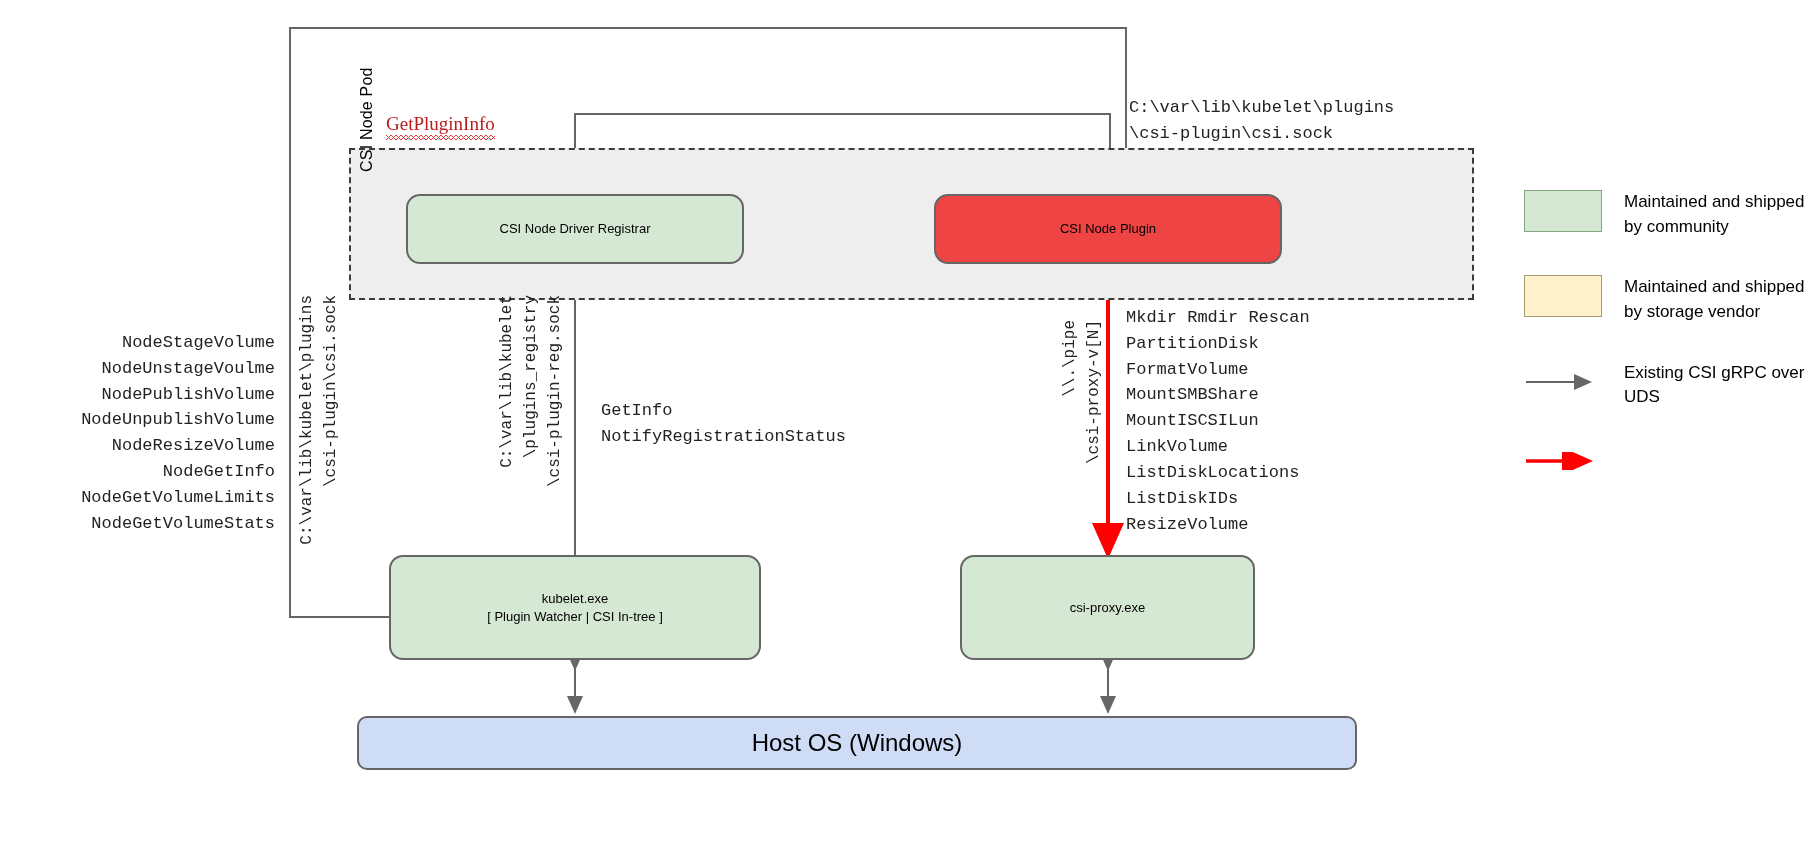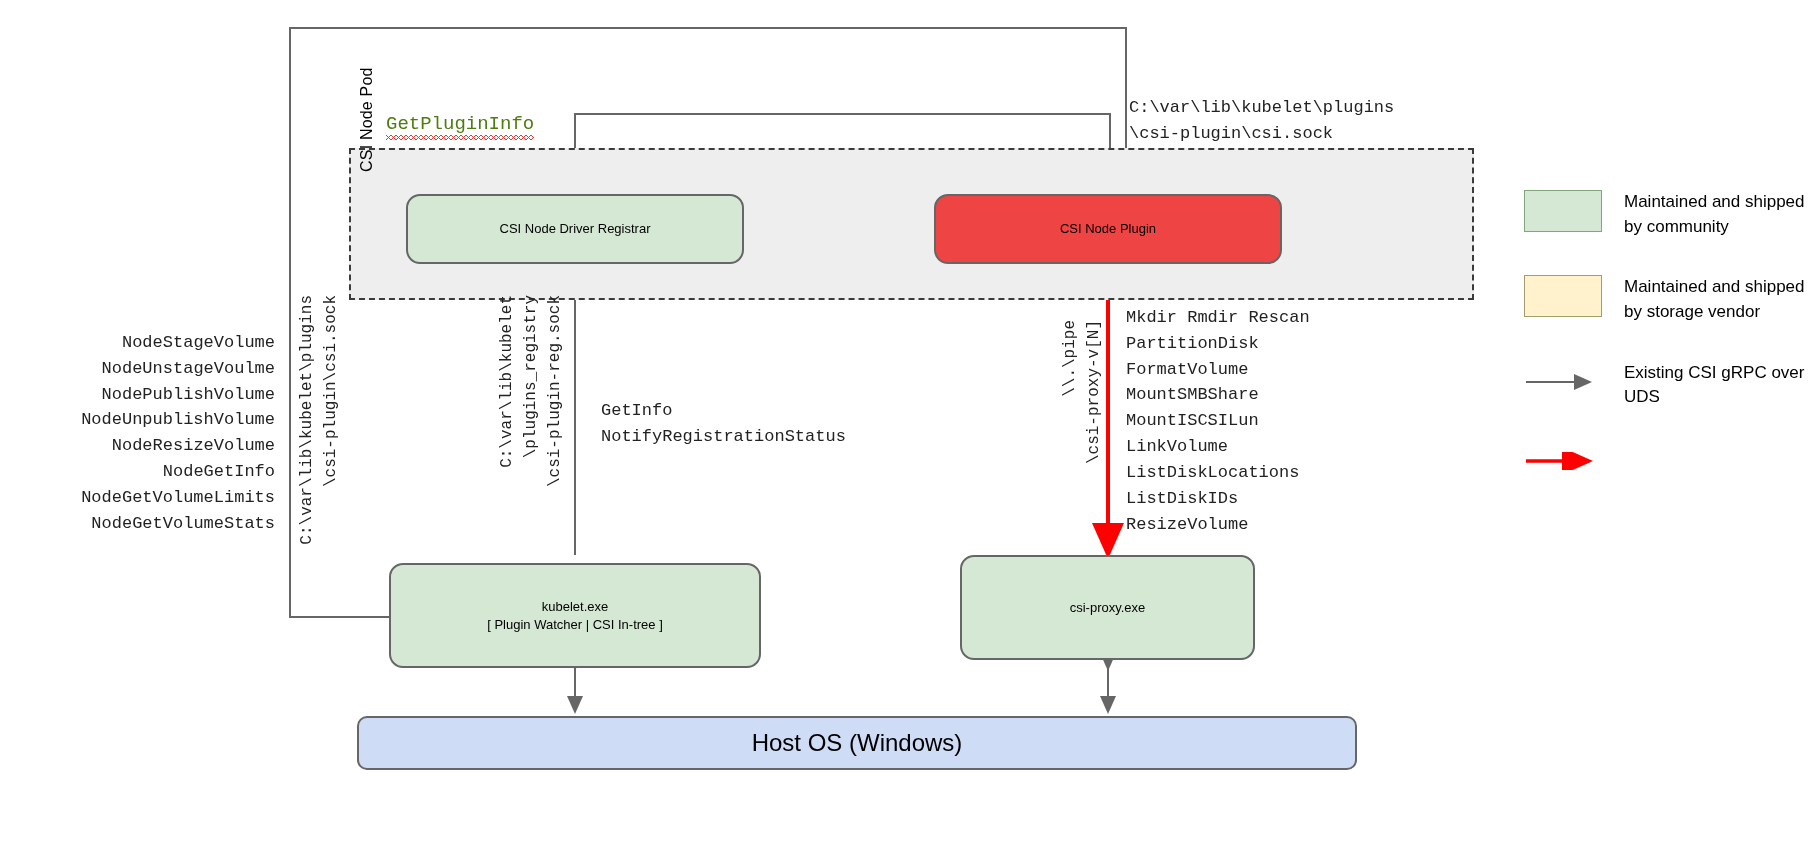--- a/index.html
+++ b/index.html
@@ -50,39 +50,39 @@
     color: #000;
     font-size: 13px;
     line-height: 1.35;
   }
   .green { background: #d5e8d4; }
   .yellow { background: #ef4444; }
   .blue { background: #cfdcf5; }
 
   #registrar-box { left: 406px; top: 194px; width: 338px; height: 70px; }
   #plugin-box    { left: 934px; top: 194px; width: 348px; height: 70px; }
-  #kubelet-box   { left: 389px; top: 555px; width: 372px; height: 105px; margin-top: 8px; }
+  #kubelet-box   { left: 389px; top: 555px; width: 372px; height: 105px; }
   #proxy-box     { left: 960px; top: 555px; width: 295px; height: 105px; }
   #hostos-box    { left: 357px; top: 716px; width: 1000px; height: 54px; border-radius: 10px; font-size: 24px; }
 
   
   .mono {
     font-family: "Liberation Mono", "DejaVu Sans Mono", monospace;
     font-size: 17px;
     color: #222;
     white-space: pre;
     line-height: 1.52;
     position: absolute;
   }
   .mono.right { text-align: right; }
 
   #getplugininfo {
     left: 386px; top: 113px;
-    font-family: Liberation Mono, monospace;
-    font-size: 19px; color: #4d7c0f;
+    font-family: Liberation Serif, serif;
+    font-size: 19px; color: #b91c1c;
     position: absolute;
     padding-bottom: 3px;
   }
   #getplugininfo .squiggle {
     position: absolute;
     left: 0; right: 0; bottom: -2px; height: 5px;
     background-image:
       linear-gradient(45deg, transparent 45%, #e53935 45%, #e53935 55%, transparent 55%),
       linear-gradient(-45deg, transparent 45%, #e53935 45%, #e53935 55%, transparent 55%);
     background-size: 5px 5px;

